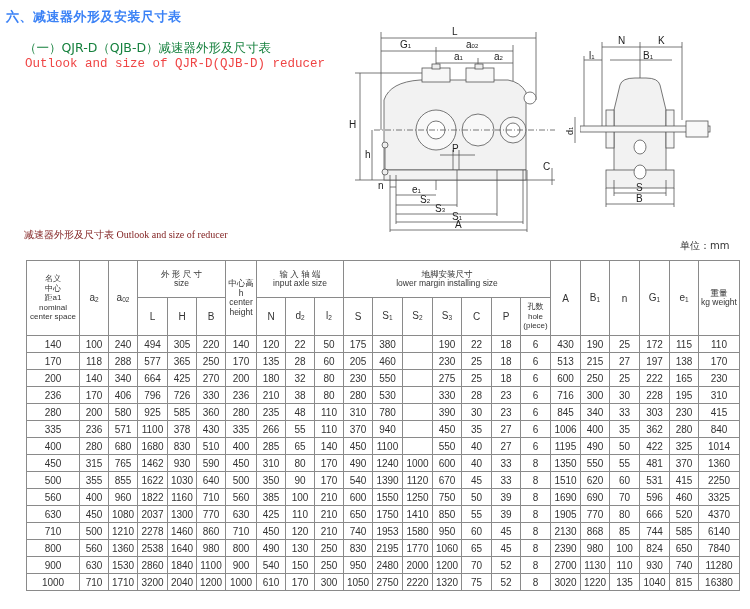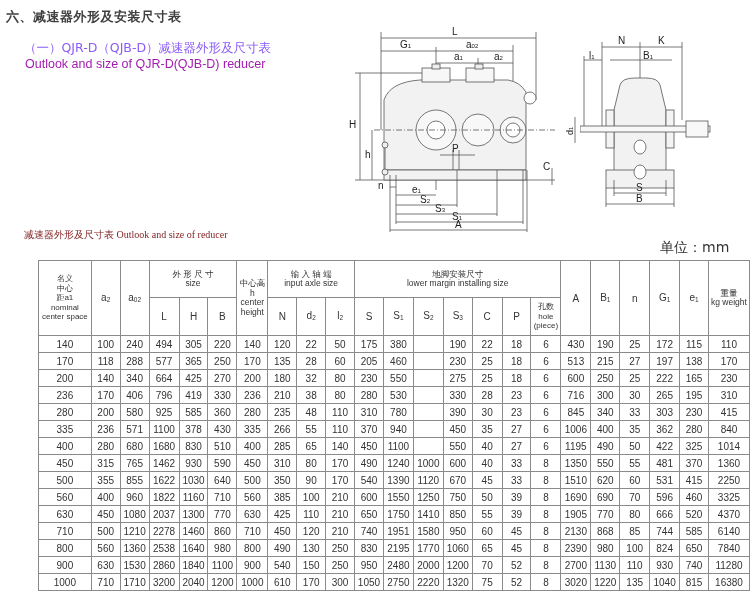--- a/index.html
+++ b/index.html
@@ -1,23 +1,23 @@
 <!DOCTYPE html>
 <html><head>
 <meta charset="utf-8">
 <style>
   html, body { margin:0; padding:0; background:#ffffff; }
   body { width:750px; height:609px; position:relative; overflow:hidden; font-family:"DejaVu Sans", "Liberation Sans", sans-serif; color:#222; }
   .abs { position:absolute; }
-  .sec-title { left:6px; top:8px; font-size:13px; font-weight:bold; color:#404040; letter-spacing:0.5px; }
-  .sub-cn { left:24px; top:40px; font-size:12.5px; color:#8b5cf6; }
-  .sub-en { left:25px; top:57px; font-size:12.5px; color:#a21caf; font-family:Liberation Sans, sans-serif; }
+  .sec-title { left:6px; top:8px; font-size:13px; font-weight:bold; color:#3b82f6; letter-spacing:0.5px; }
+  .sub-cn { left:24px; top:40px; font-size:12.5px; color:#15803d; }
+  .sub-en { left:25px; top:57px; font-size:12.5px; color:#ef4444; font-family:Liberation Mono, monospace; }
   .tbl-caption { left:24px; top:228px; font-size:10px; color:#7f1d1d; font-family:Liberation Serif, serif; }
-  .unit { left:660px; top:239px; font-size:14px; color:#333; }
-  table.spec { position:absolute; left:38px; top:260px; border-collapse:collapse; font-family:"Liberation Sans", sans-serif; color:#333; table-layout:fixed;padding-left:10px; }
+  .unit { left:680px; top:239px; font-size:10px; color:#333; }
+  table.spec { position:absolute; left:26px; top:260px; border-collapse:collapse; font-family:"Liberation Sans", sans-serif; color:#333; table-layout:fixed;padding-left:10px; }
   table.spec td { border:1px solid #8a8a8a; text-align:center; vertical-align:middle; padding:0; font-size:10px; line-height:11px; }
   table.spec tbody td { height:16px; font-size:10px; }
   .hdr-small { font-size:8px !important; line-height:9.5px !important; }
   .hdr-tight { font-size:8.5px !important; line-height:9.5px !important;margin-top:47px; }
   sub { font-size:6.5px; vertical-align:-1px; }
   svg text { font-family:"Liberation Sans", sans-serif; }
 </style>
 </head>
 <body>
 
@@ -296,37 +296,37 @@
         <td>25</td>
         <td>222</td>
         <td>165</td>
         <td>230</td>
       </tr>
       <tr>
         <td>236</td>
         <td>170</td>
         <td>406</td>
         <td>796</td>
-        <td>419</td>
+        <td>726</td>
         <td>330</td>
         <td>236</td>
         <td>210</td>
         <td>38</td>
         <td>80</td>
         <td>280</td>
         <td>530</td>
         <td></td>
         <td>330</td>
         <td>28</td>
         <td>23</td>
         <td>6</td>
         <td>716</td>
         <td>300</td>
         <td>30</td>
-        <td>265</td>
+        <td>228</td>
         <td>195</td>
         <td>310</td>
       </tr>
       <tr>
         <td>280</td>
         <td>200</td>
         <td>580</td>
         <td>925</td>
         <td>585</td>
         <td>360</td>
@@ -503,21 +503,21 @@
         <td>500</td>
         <td>1210</td>
         <td>2278</td>
         <td>1460</td>
         <td>860</td>
         <td>710</td>
         <td>450</td>
         <td>120</td>
         <td>210</td>
         <td>740</td>
-        <td>1951</td>
+        <td>1953</td>
         <td>1580</td>
         <td>950</td>
         <td>60</td>
         <td>45</td>
         <td>8</td>
         <td>2130</td>
         <td>868</td>
         <td>85</td>
         <td>744</td>
         <td>585</td>

